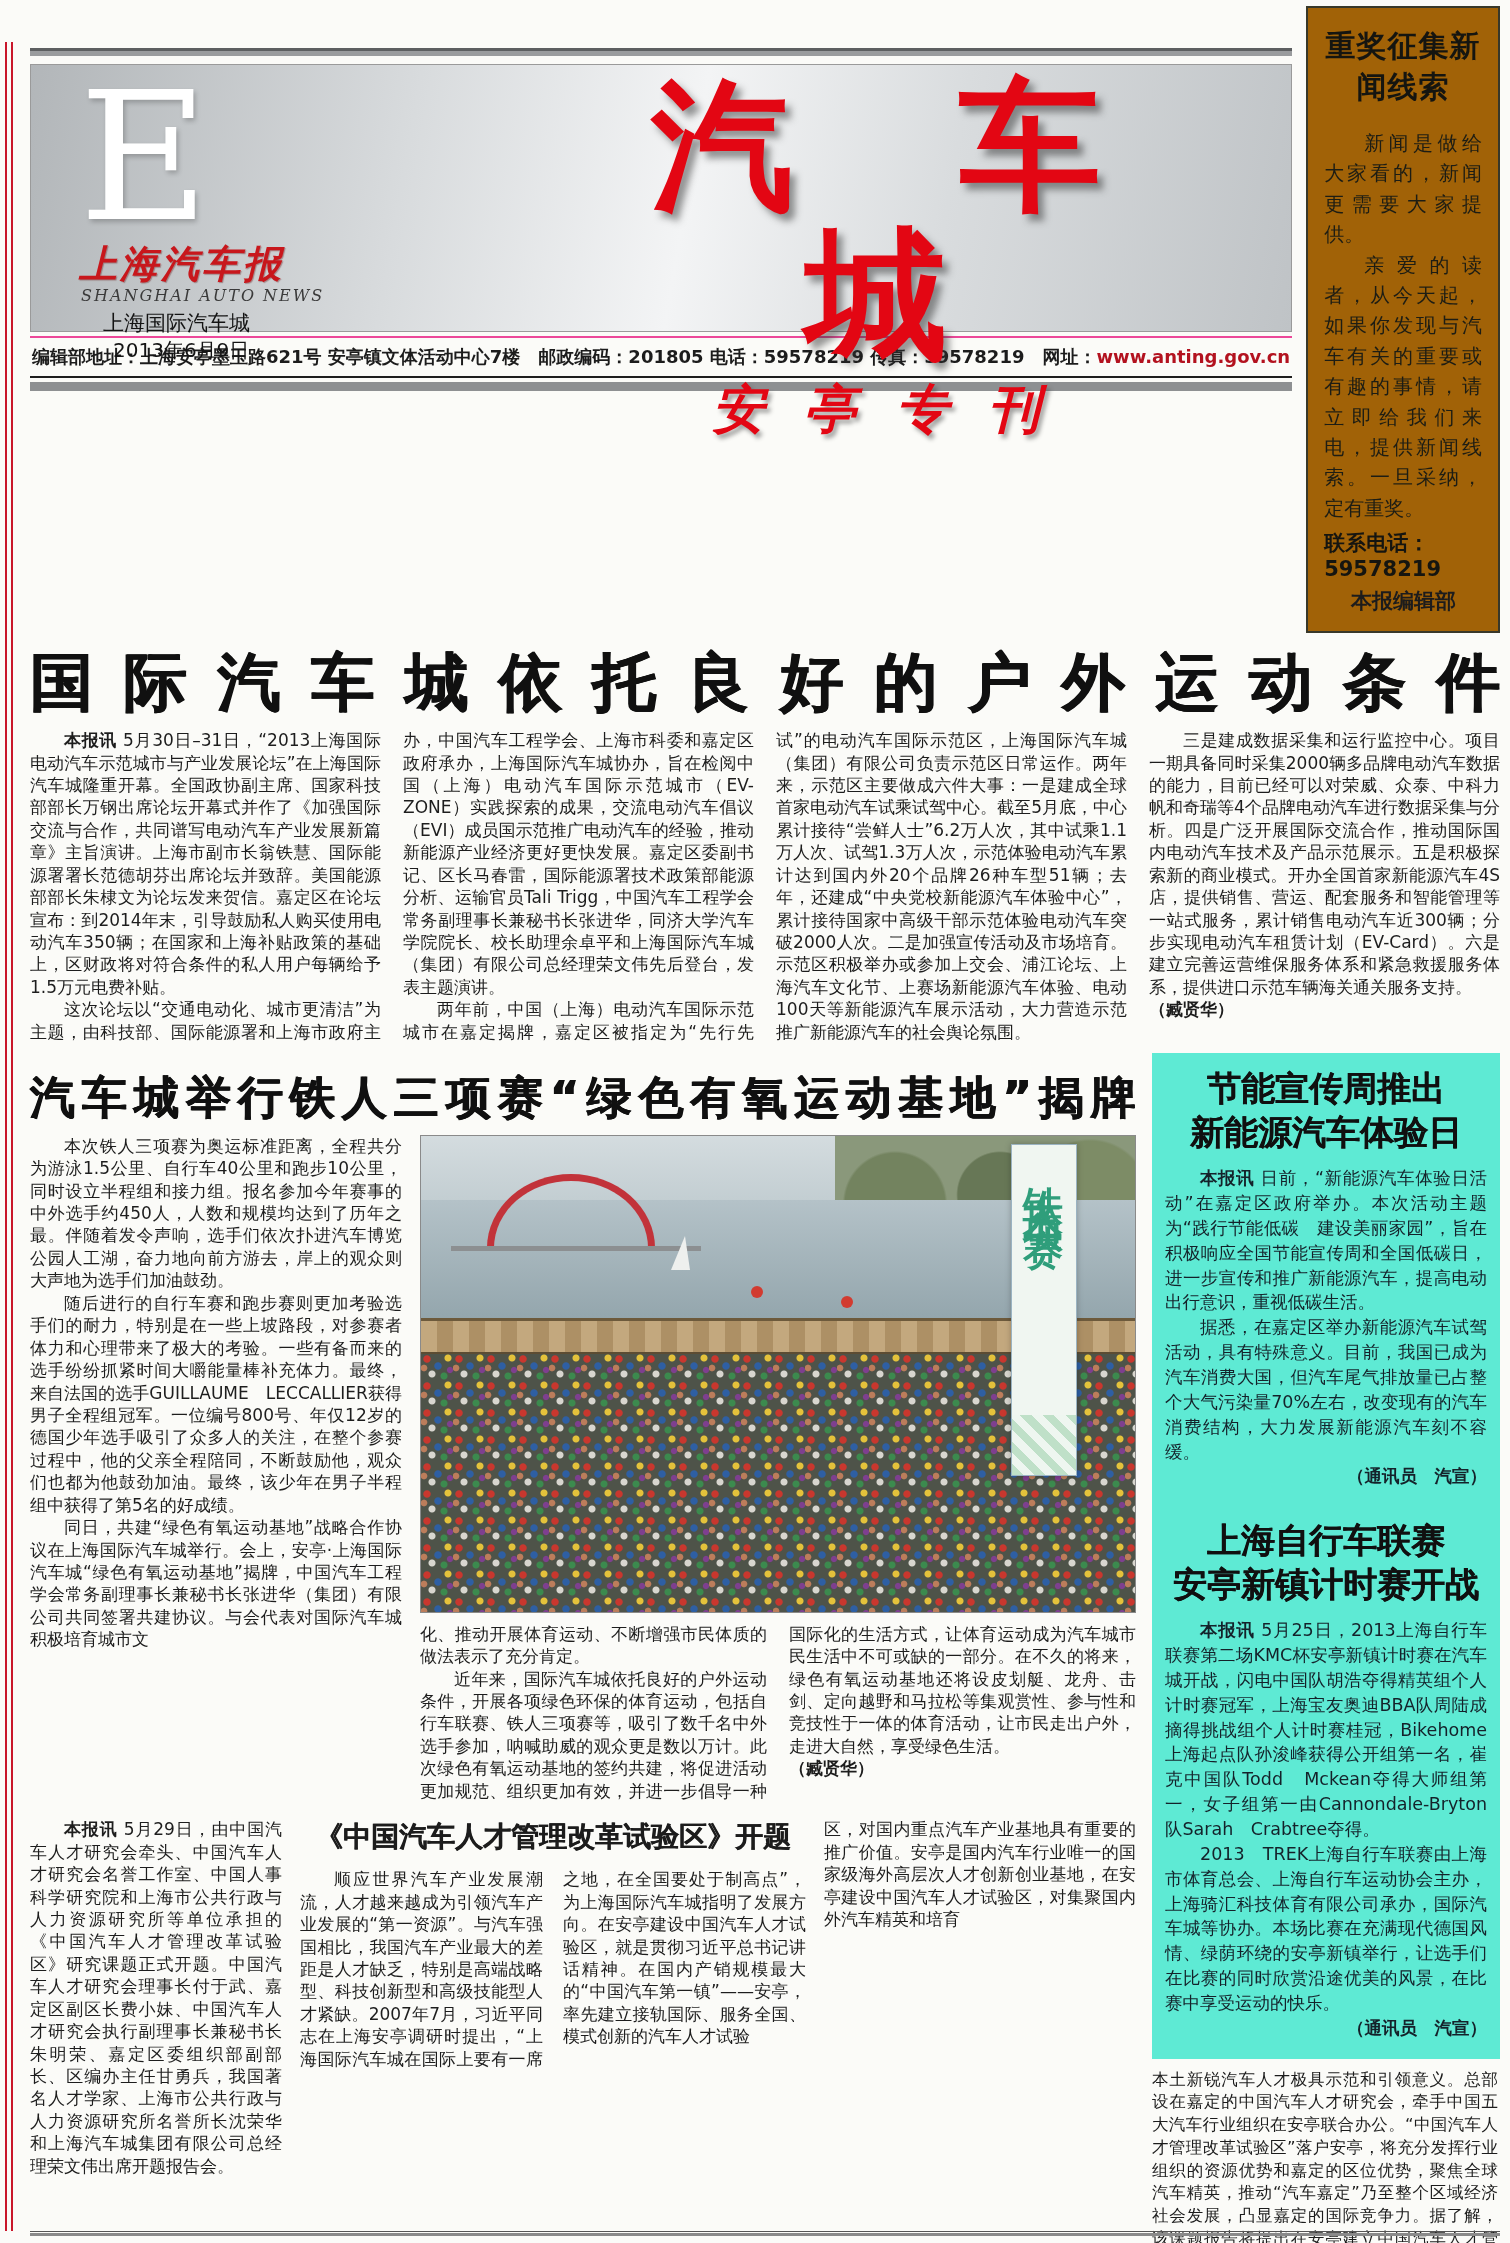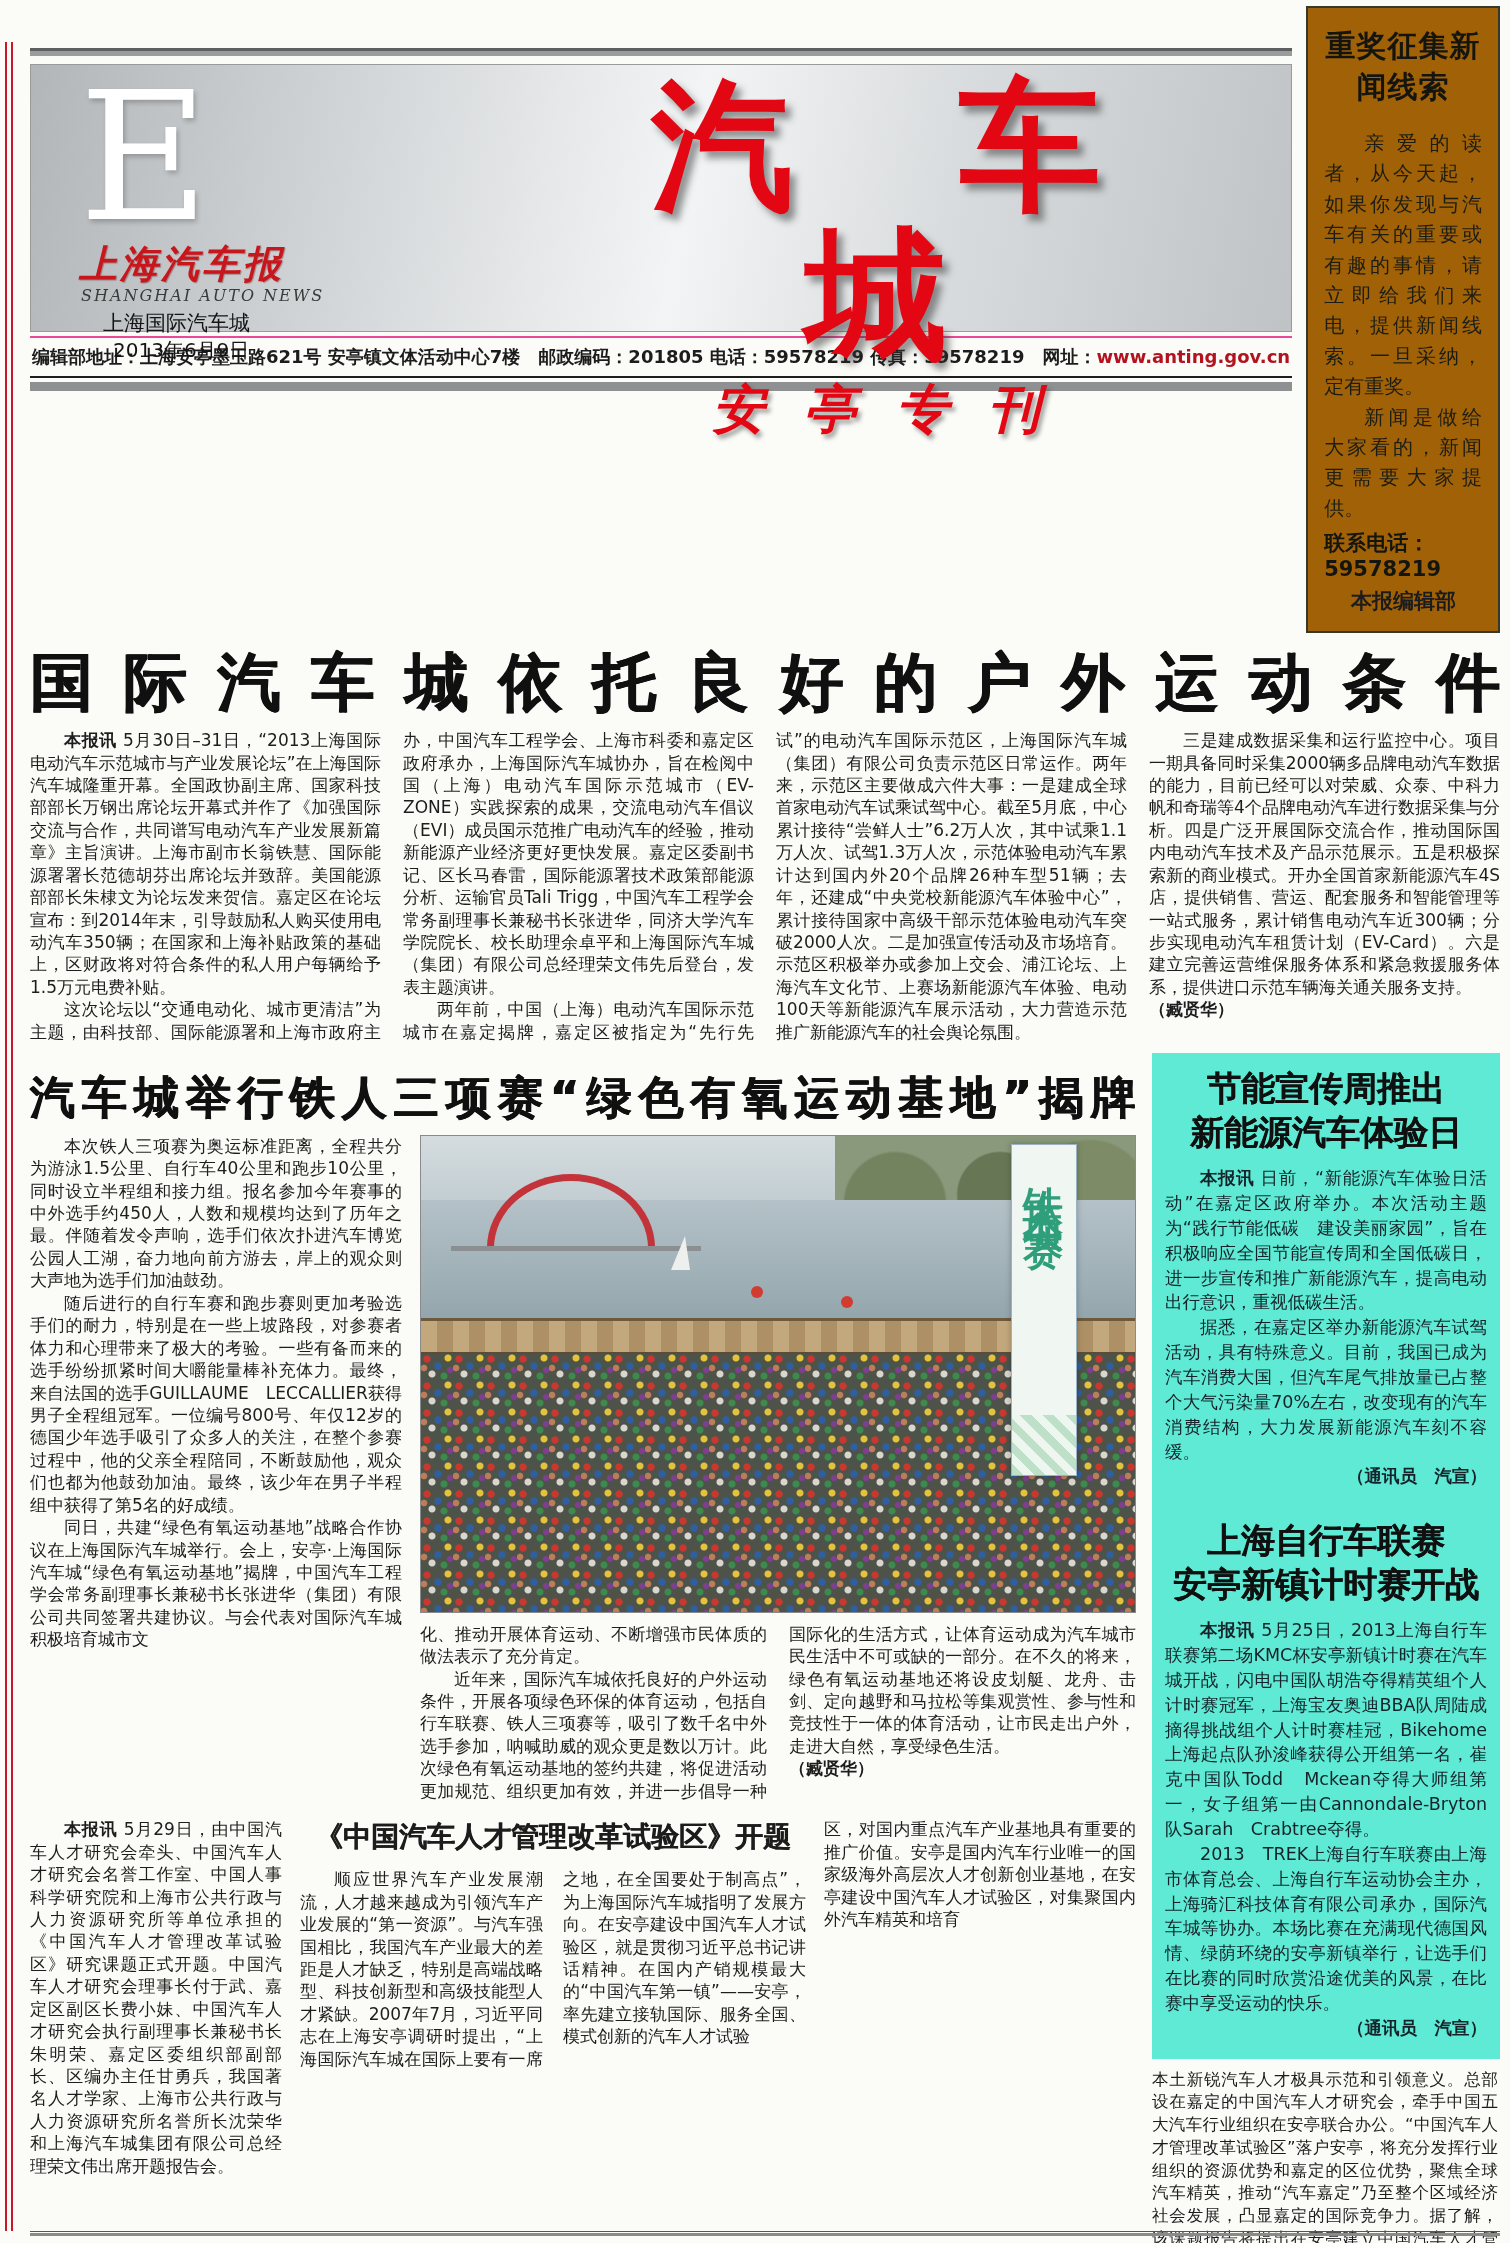--- a/index.html
+++ b/index.html
@@ -160,22 +160,22 @@
           </div>
         </div>
         <div class="address-bar">
           <span>编辑部地址：上海安亭墨玉路621号 安亭镇文体活动中心7楼　邮政编码：201805 电话：59578219 传真：59578219　网址：</span><span class="url">www.anting.gov.cn</span>
         </div>
         <div class="gray-bar"></div>
       </div>
 
       <div class="tip-box">
         <div class="tip-title">重奖征集新闻线索</div>
+        <p>新闻是做给大家看的，新闻更需要大家提供。</p>
         <p>亲爱的读者，从今天起，如果你发现与汽车有关的重要或有趣的事情，请立即给我们来电，提供新闻线索。一旦采纳，定有重奖。</p>
-        <p>新闻是做给大家看的，新闻更需要大家提供。</p>
         <div class="tip-phone">联系电话：59578219</div>
         <div class="tip-sign">本报编辑部</div>
       </div>
     </div>
 
     <h1 class="h-big">国际汽车城依托良好的户外运动条件</h1>
     <div class="art1-body body-txt">
       <p class="para lead"><b>本报讯</b> 5月30日–31日，“2013上海国际电动汽车示范城市与产业发展论坛”在上海国际汽车城隆重开幕。全国政协副主席、国家科技部部长万钢出席论坛开幕式并作了《加强国际交流与合作，共同谱写电动汽车产业发展新篇章》主旨演讲。上海市副市长翁铁慧、国际能源署署长范德胡芬出席论坛并致辞。美国能源部部长朱棣文为论坛发来贺信。嘉定区在论坛宣布：到2014年末，引导鼓励私人购买使用电动汽车350辆；在国家和上海补贴政策的基础上，区财政将对符合条件的私人用户每辆给予1.5万元电费补贴。</p>
       <p class="para">这次论坛以“交通电动化、城市更清洁”为主题，由科技部、国际能源署和上海市政府主办，中国汽车工程学会、上海市科委和嘉定区政府承办，上海国际汽车城协办，旨在检阅中国（上海）电动汽车国际示范城市（EV-ZONE）实践探索的成果，交流电动汽车倡议（EVI）成员国示范推广电动汽车的经验，推动新能源产业经济更好更快发展。嘉定区委副书记、区长马春雷，国际能源署技术政策部能源分析、运输官员Tali Trigg，中国汽车工程学会常务副理事长兼秘书长张进华，同济大学汽车学院院长、校长助理余卓平和上海国际汽车城（集团）有限公司总经理荣文伟先后登台，发表主题演讲。</p>
       <p class="para">两年前，中国（上海）电动汽车国际示范城市在嘉定揭牌，嘉定区被指定为“先行先试”的电动汽车国际示范区，上海国际汽车城（集团）有限公司负责示范区日常运作。两年来，示范区主要做成六件大事：一是建成全球首家电动汽车试乘试驾中心。截至5月底，中心累计接待“尝鲜人士”6.2万人次，其中试乘1.1万人次、试驾1.3万人次，示范体验电动汽车累计达到国内外20个品牌26种车型51辆；去年，还建成“中央党校新能源汽车体验中心”，累计接待国家中高级干部示范体验电动汽车突破2000人次。二是加强宣传活动及市场培育。示范区积极举办或参加上交会、浦江论坛、上海汽车文化节、上赛场新能源汽车体验、电动100天等新能源汽车展示活动，大力营造示范推广新能源汽车的社会舆论氛围。</p>

